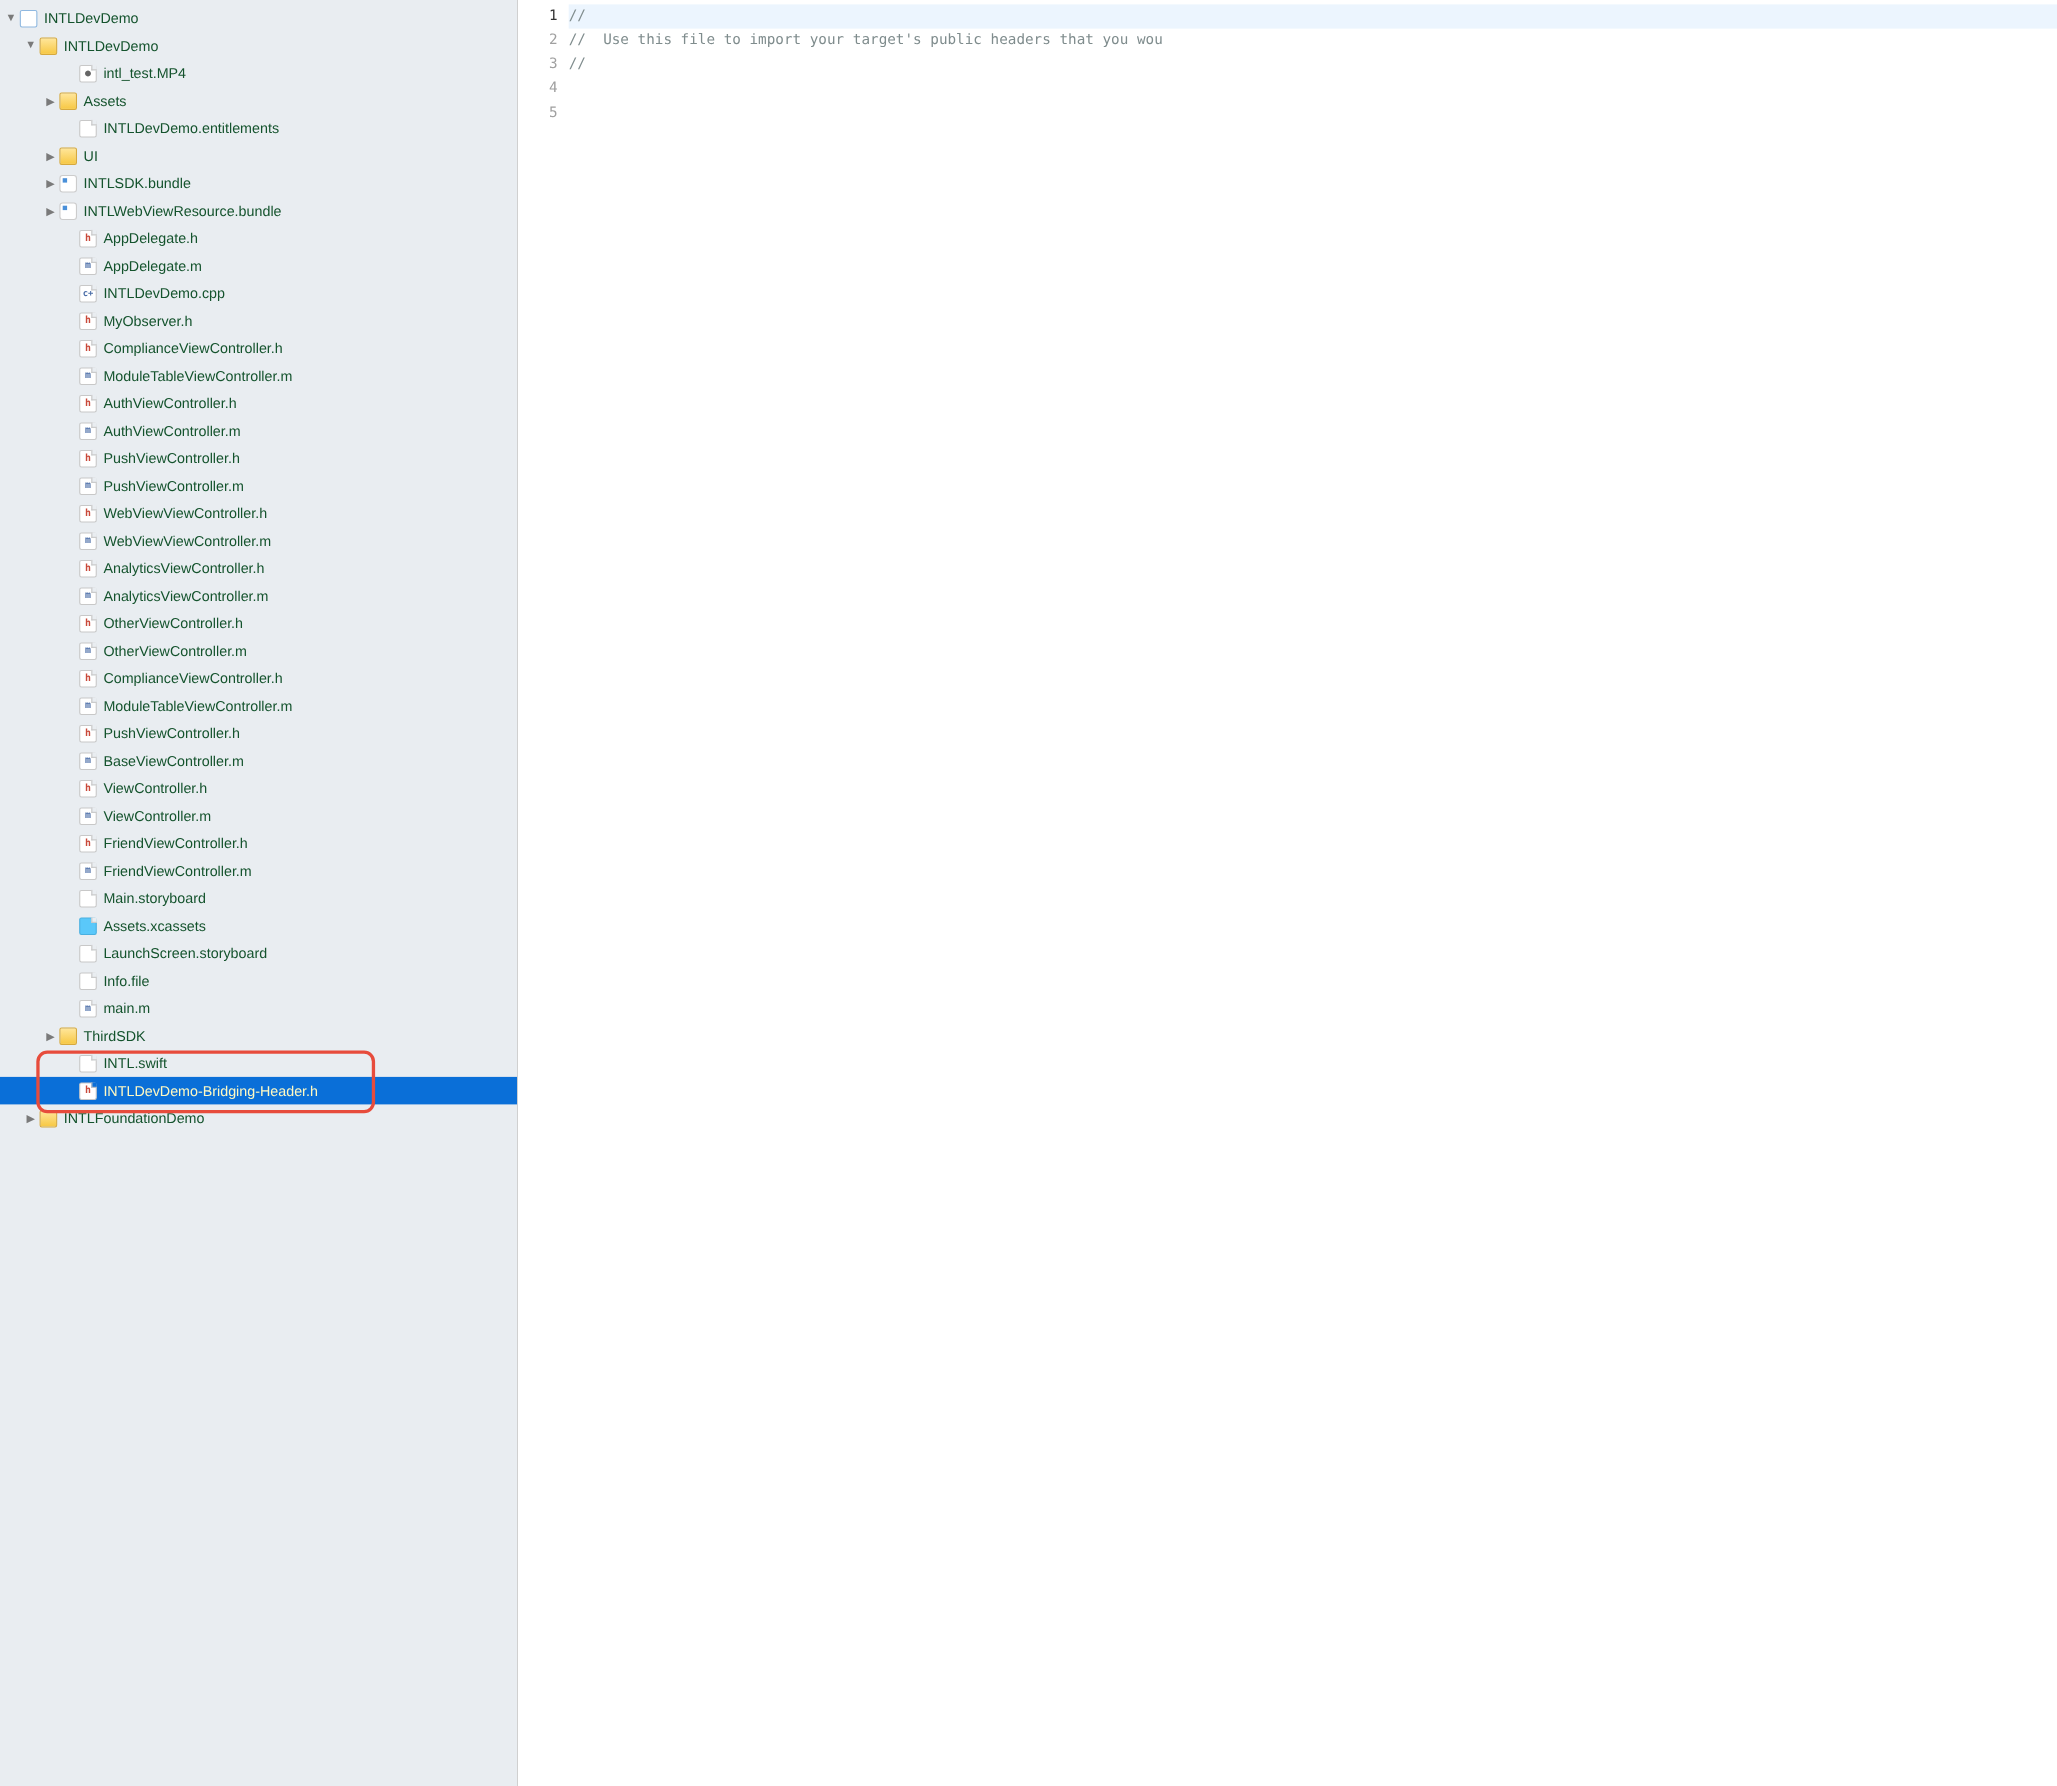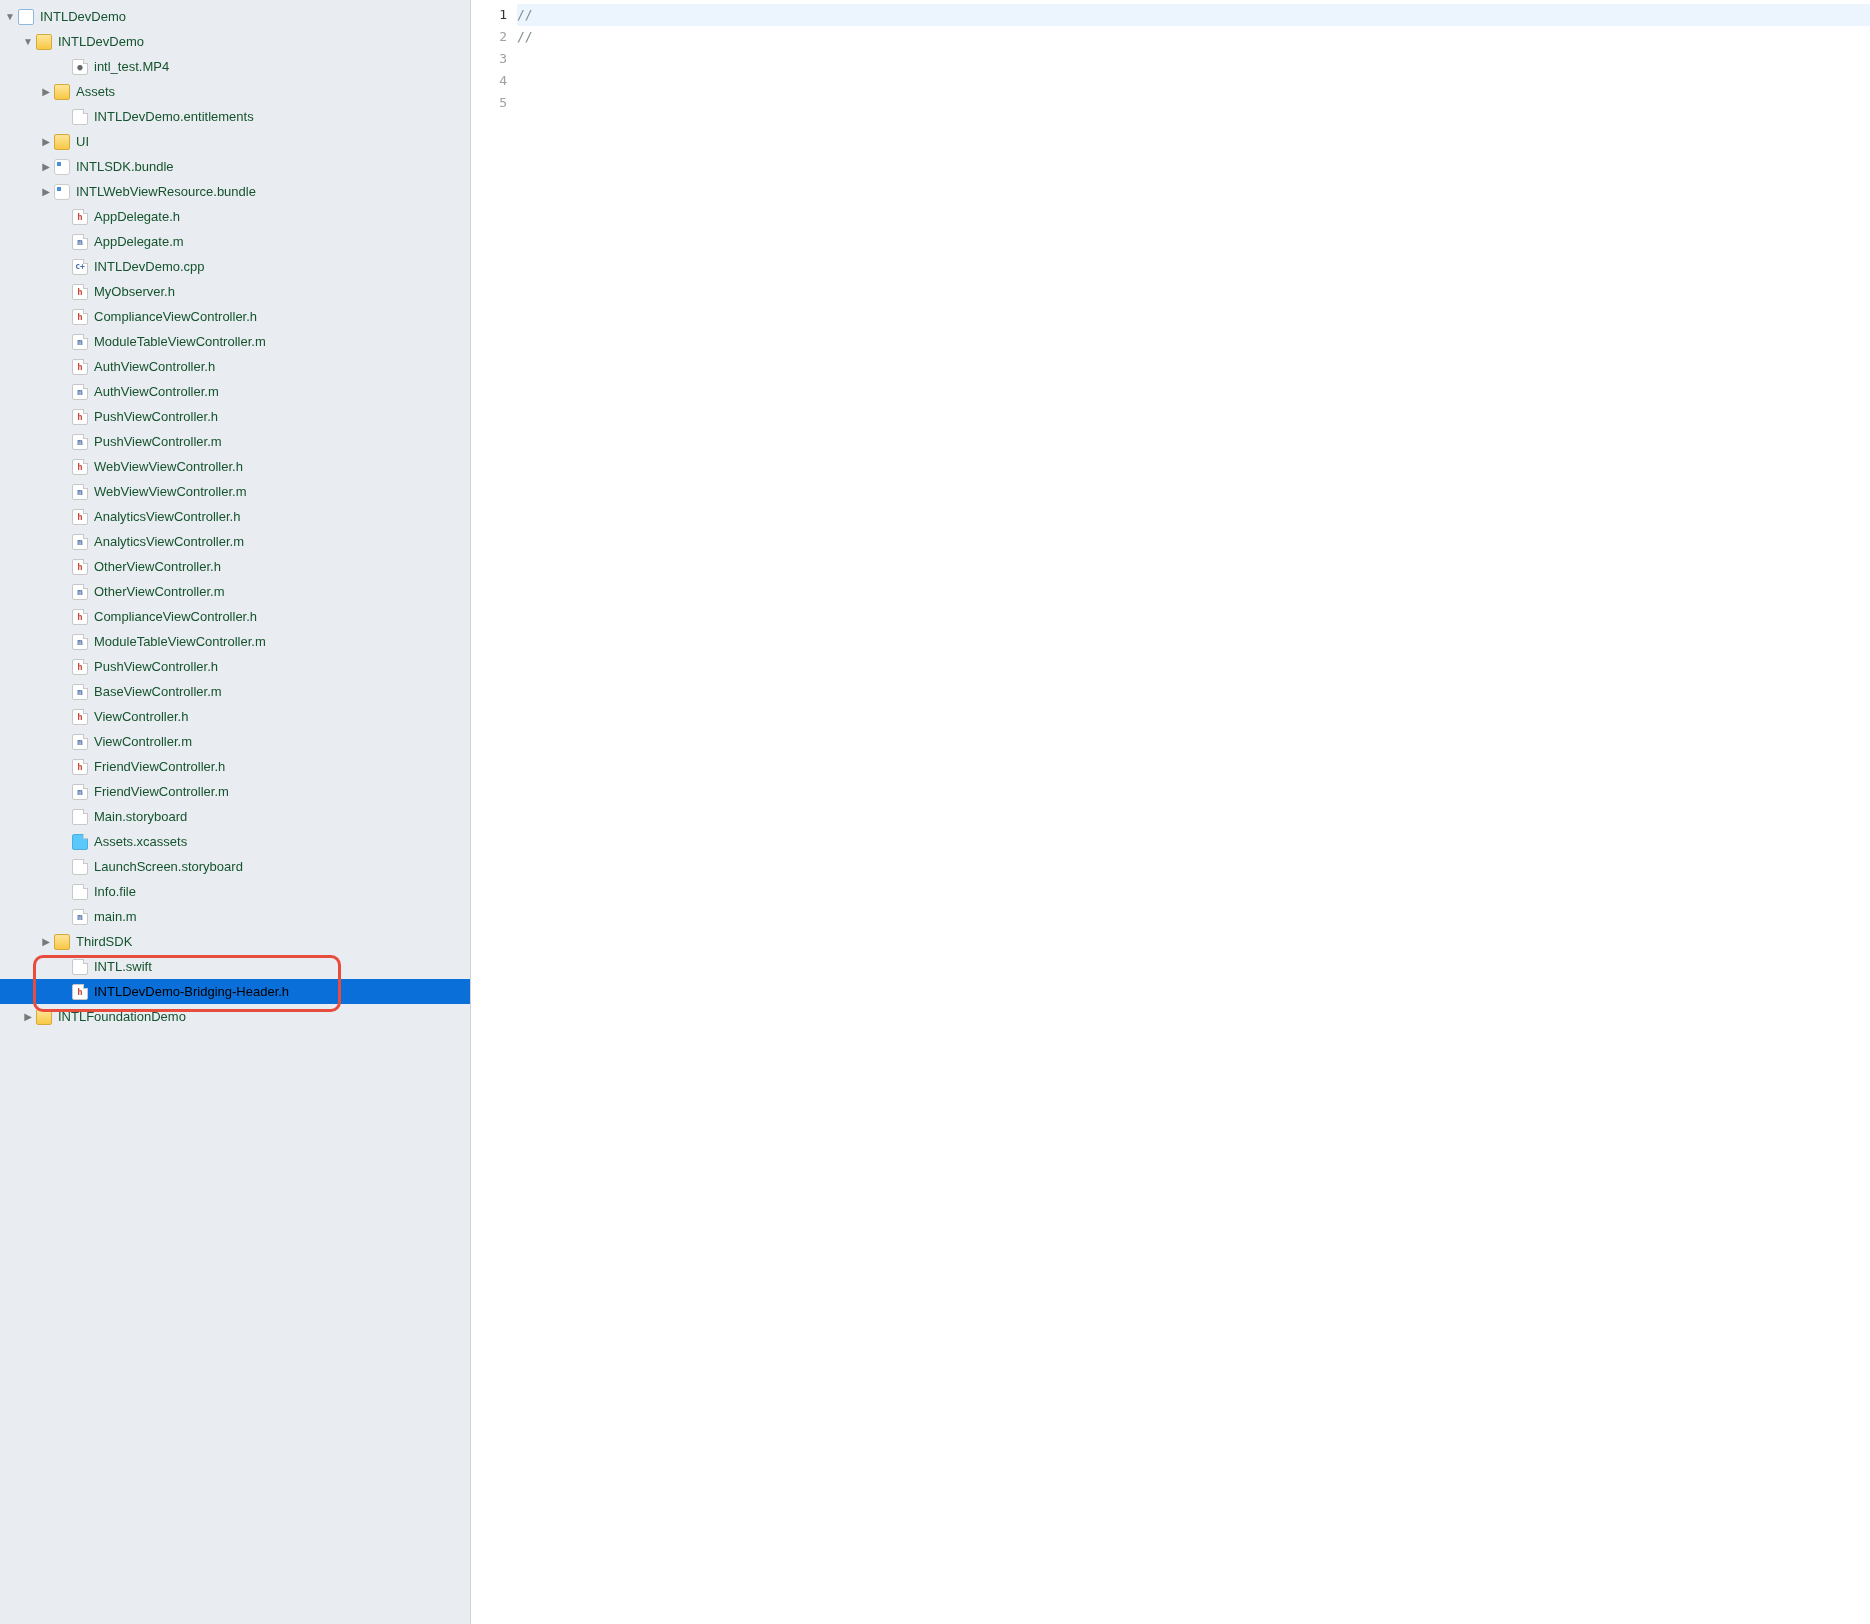--- a/index.html
+++ b/index.html
@@ -7,21 +7,21 @@
 .app { display:flex; width:1870px; height:1624px; }
 .sidebar { width:471px; background:#e9edf1; border-right:1px solid #d0d0d0; overflow-y:auto; padding-top:4px; }
 .editor { flex:1; background:#fff; display:flex; }
 .gutter { width:46px; text-align:right; padding-right:10px; padding-top:4px; color:#a0a0a0; font-family:Menlo,monospace; font-size:13px; line-height:22px; user-select:none; }
 .gutter .cur { color:#333; }
 .code { flex:1; padding-top:4px; font-family:Menlo,monospace; font-size:13px; line-height:22px; color:#7f8c8d; }
 .codeline { white-space:pre; }
 .codeline.current { background:#ecf5fe; }
 .row { display:flex; align-items:center; height:25px; cursor:default; white-space:nowrap; }
 .row.selected { background:#0a6fd8; color:#fff; }
-.row.selected .lbl { color:#000000; }
+.row.selected .lbl { color:#fef9c3; }
 .disclosure { width:12px; display:inline-flex; justify-content:center; font-size:10px; color:#7a7a7a; margin-right:2px; }
 .row.selected .disclosure { color:#fff; }
 .icon { width:16px; height:16px; display:inline-flex; align-items:center; justify-content:center; margin-right:6px; font-size:11px; border-radius:2px; }
 .icon.folder { background:linear-gradient(#ffe69a,#f7c844); border:1px solid #d6a93d; border-radius:2px; }
 .icon.project { background:#fff; border:1px solid #8fb8e0; color:#4a90d9; font-weight:bold; font-size:9px; }
 .icon.bundle { background:#fff; border:1px solid #ccc; border-radius:3px; position:relative; }
 .icon.bundle::after { content:""; position:absolute; top:2px; left:2px; width:4px; height:4px; background:#4a90d9; }
 .icon.file { background:#fff; border:1px solid #c8c8c8; position:relative; font-family:Menlo,monospace; font-weight:bold; font-size:9px; }
 .icon.file::before { content:""; position:absolute; top:-1px; right:-1px; width:4px; height:4px; background:#e9edf1; border-left:1px solid #c8c8c8; border-bottom:1px solid #c8c8c8; }
 .row.selected .icon.file::before { background:#0a6fd8; }
@@ -255,19 +255,20 @@
   <div class="editor">
     <div class="gutter" id="gutter">
         <div class="cur">1</div>
         <div class="">2</div>
         <div class="">3</div>
         <div class="">4</div>
         <div class="">5</div>
       </div>
     <div class="code" id="code">
         <div class="codeline current">//</div>
+        <div class="codeline">//  Use this file to import your target's public headers that you wou</div>
         <div class="codeline">//</div>
         <div class="codeline">&nbsp;</div>
         <div class="codeline">&nbsp;</div>
       </div>
   </div>
 </div>
 <div class="highlight-box" id="hl" style="top: 955px; left: 33px; width: 308px; height: 57px;"></div>
 
 </body></html>

